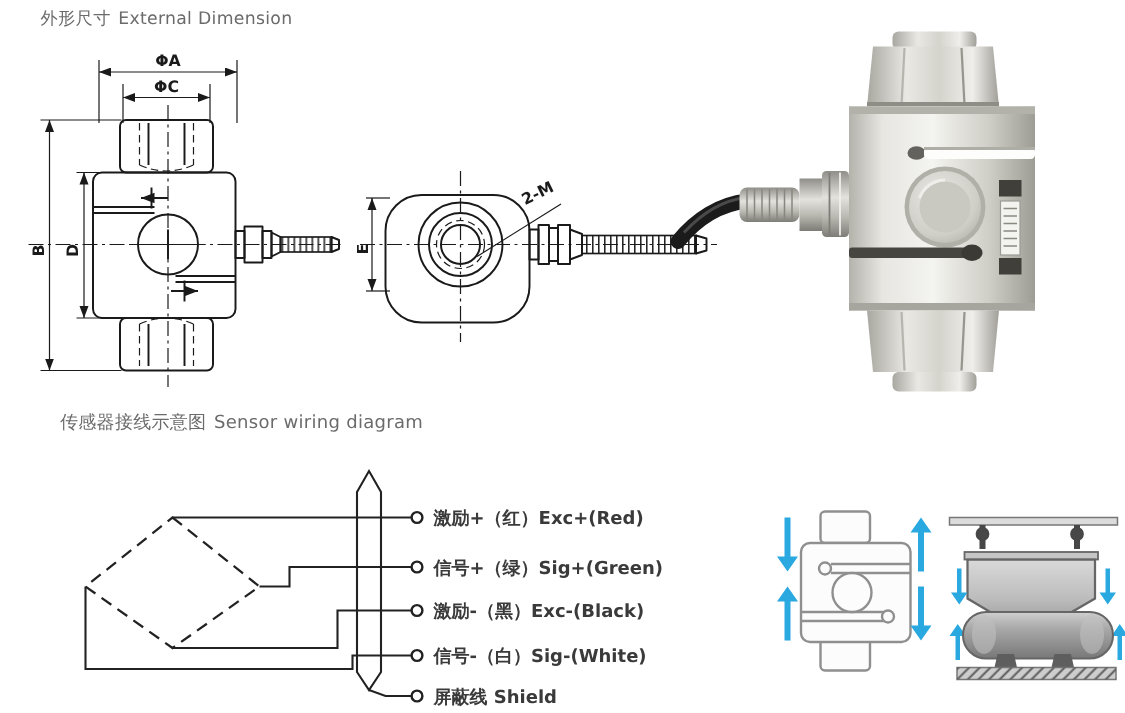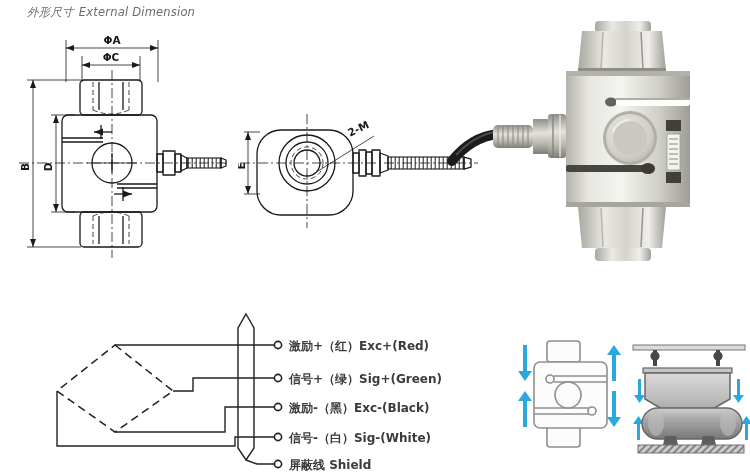--- a/index.html
+++ b/index.html
@@ -24,21 +24,21 @@
   .cdash{stroke-dasharray:10 3 2 3;}
   .barrow{fill:var(--accent-blue);}
   .gline{stroke:#8f8f8f;stroke-width:1.6;fill:#fcfcfc;stroke-linejoin:round;}
   .gline2{stroke:#8f8f8f;stroke-width:1.6;fill:none;}
 </style>
 </head>
 <body>
 
 <div class="canvas">
 
-  <div class="heading" style="left:27px;top:5px;font-size:11.5px;font-style:italic;">
+  <div class="heading" style="left:27px;top:5px;font-size:11.5px;">
     <span class="zh">外形尺寸</span><span>External Dimension</span>
   </div>
 
   <svg class="abs" style="left:15px;top:26px;" width="225" height="240" viewBox="0 0 225 240">
     <defs>
       <marker id="aE" markerWidth="9" markerHeight="7" refX="8" refY="3" orient="auto" markerUnits="userSpaceOnUse">
         <path d="M0,0 L8,3 L0,6 Z" fill="#1a1a1a"></path>
       </marker>
       <marker id="aS" markerWidth="9" markerHeight="7" refX="0" refY="3" orient="auto" markerUnits="userSpaceOnUse">
         <path d="M8,0 L0,3 L8,6 Z" fill="#1a1a1a"></path>
@@ -266,20 +266,23 @@
     </g>
 
     <g>
       <polygon points="138,193 226,193 222,234 142,234" fill="url(#hexG)"></polygon>
       <line x1="161" y1="194" x2="163" y2="233" stroke="#b6b5ae" stroke-width="1.5"></line>
       <line x1="203" y1="194" x2="201" y2="233" stroke="#97958e" stroke-width="1.5"></line>
     </g>
     <rect x="155" y="234" width="56" height="13" rx="4" fill="url(#hexG)"></rect>
   </svg>
 
+  <div class="heading" style="left:40px;top:273px;">
+    <span class="zh">传感器接线示意图</span><span>Sensor wiring diagram</span>
+  </div>
 
   <svg class="abs" style="left:35px;top:308px;" width="412" height="167" viewBox="0 0 412 167">
 
     <path d="M80,37 L138,83 L80,124 L22,83 Z" fill="none" stroke="#222" stroke-width="1.5" stroke-dasharray="8 5"></path>
 
     <path d="M211,6 L219,20 L219,140 L211,152 L203,140 L203,20 Z" fill="none" stroke="#222" stroke-width="1.4"></path>
 
     <g stroke="#222" stroke-width="1.4" fill="none">
       <path d="M80,37 L239,37"></path>
       <path d="M138,83 L158,83 L158,70 L239,70"></path>

